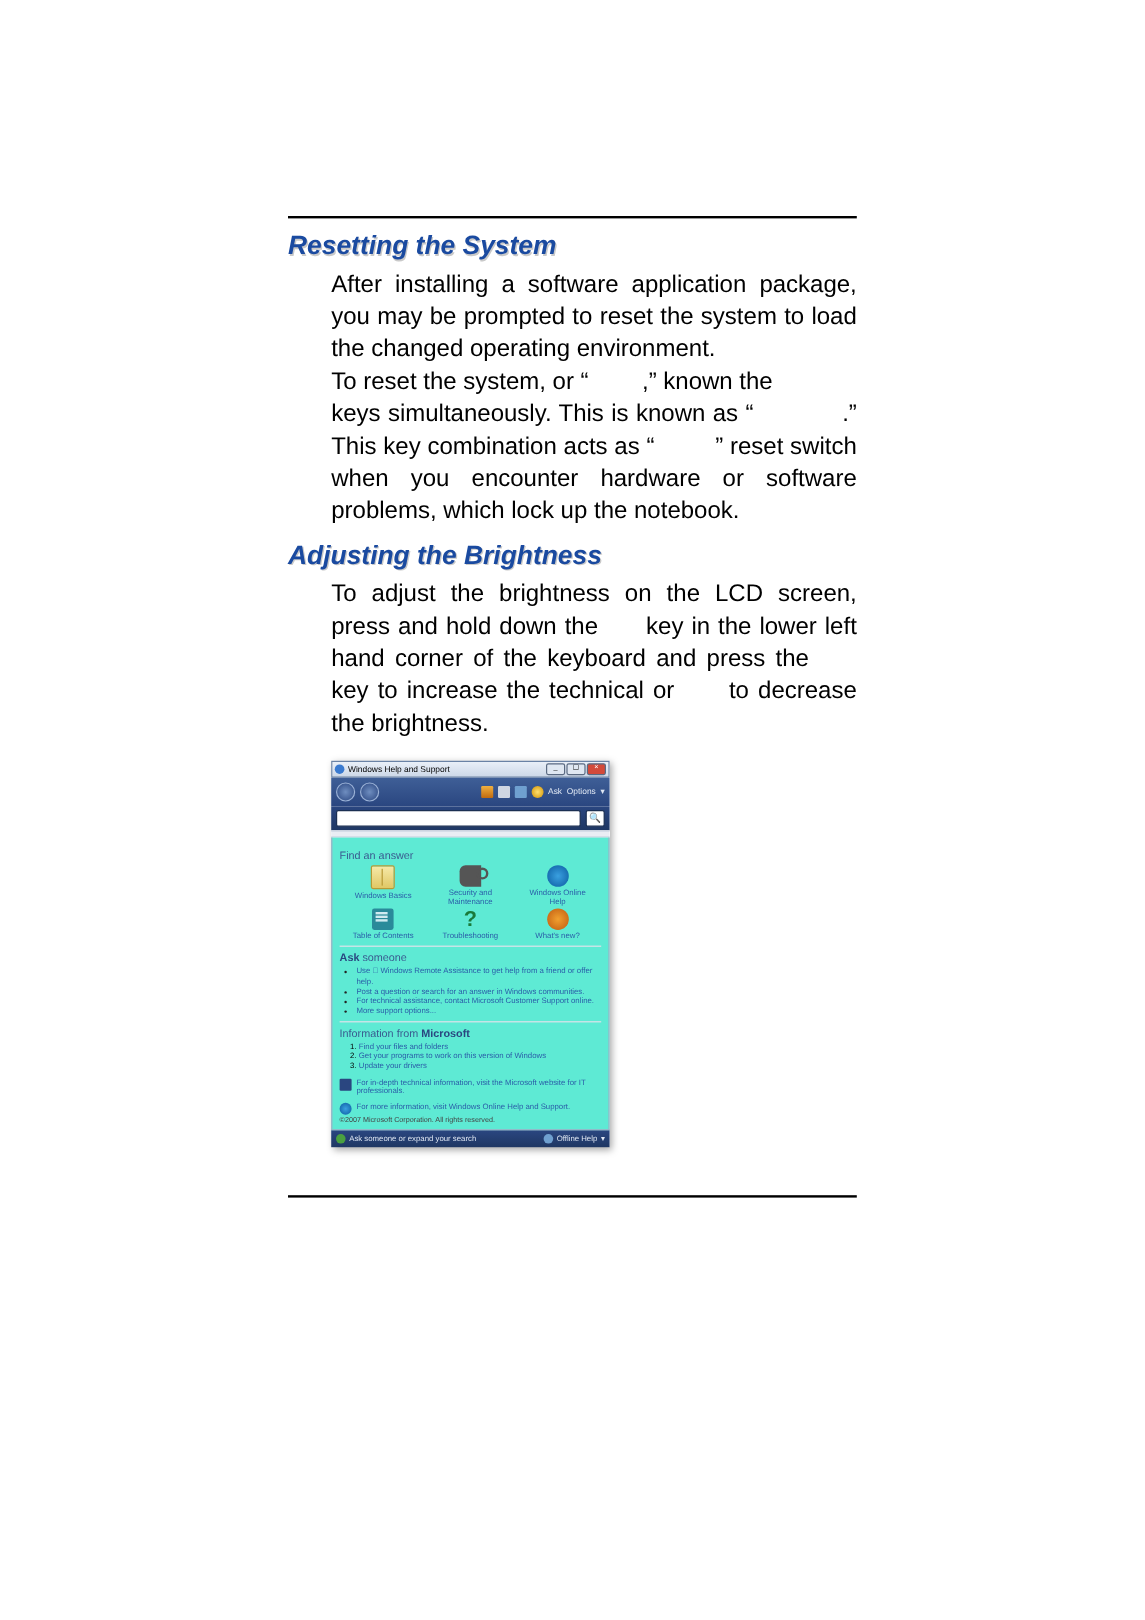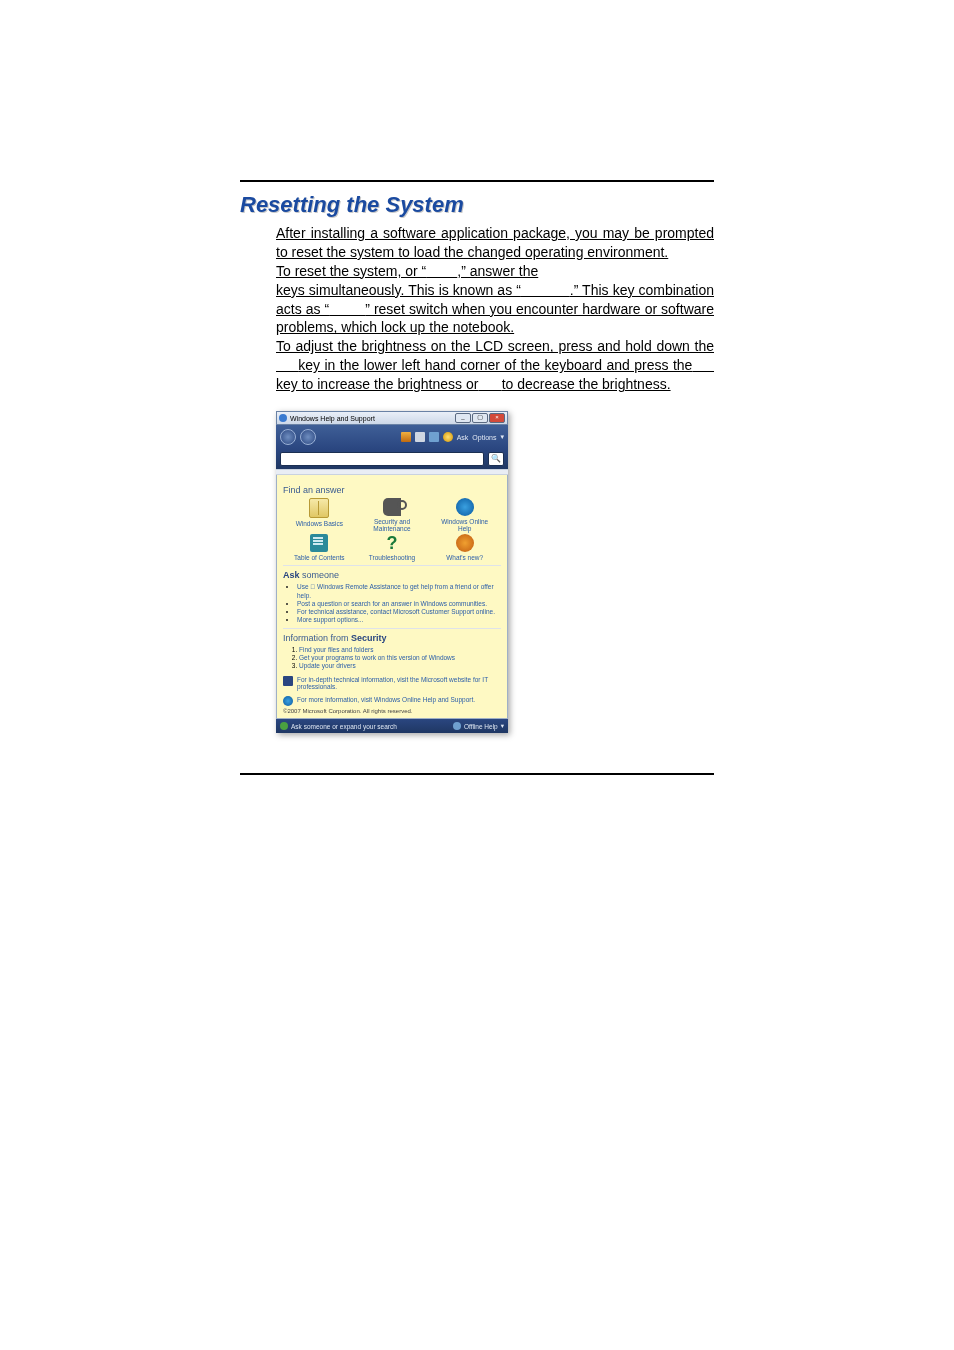--- a/index.html
+++ b/index.html
@@ -32,24 +32,23 @@
     font-family: Arial, Helvetica, sans-serif;
     font-size: 22px;
     font-weight: bold;
     font-style: italic;
     color: #1a4aa0;
     margin: 10px 0 6px 0;
     text-shadow: 1px 1px 0 #c9c9c9;
   }
   .body-block {
     padding-left: 36px;
-    font-size: 14px;
+    font-size: 20px;
     line-height: 1.35;
     text-align: justify;
-    text-decoration: underline;
   }
   .help-row {
     display: flex;
     gap: 14px;
     padding-left: 36px;
     align-items: flex-start;
     margin-top: 8px;
   }
   .help-text-col {
     width: 190px;
@@ -141,21 +140,21 @@
     width: 14px; height: 12px;
     background: #fff;
     border: 1px solid #1b2f52;
     border-radius: 2px;
     color: #3a5b90;
     font-size: 8px;
     line-height: 11px;
     text-align: center;
   }
   .shot-content {
-    background: #fef9c3;
+    background: #5eead4;
     border: 1px solid #9fb0c6;
     border-top: none;
     padding: 6px 6px 4px 6px;
   }
   .sec-head {
     color: #3a5b90;
     font-size: 9px;
     margin: 4px 0 3px 0;
   }
   .sec-head b { color: #2a4680; }
@@ -209,34 +208,35 @@
 <body>
 
 <div class="page">
   <hr class="hr-top">
 
   <h2 class="section-title">Resetting the System</h2>
   <div class="body-block">
     <span>After installing a software application package, you may be prompted to reset the system to load the changed operating environment.</span><br>
     <span>To reset the system, or “</span>
     &nbsp;&nbsp;&nbsp;&nbsp;&nbsp;&nbsp;
-    <span>,” answer the</span><br>
+    <span>,” known the</span><br>
     <span>keys simultaneously. This is known as “</span>
     &nbsp;&nbsp;&nbsp;&nbsp;&nbsp;&nbsp;&nbsp;&nbsp;&nbsp;&nbsp;
     <span>.” This key combination acts as “</span>
     &nbsp;&nbsp;&nbsp;&nbsp;&nbsp;&nbsp;&nbsp;
     <span>” reset switch when you encounter hardware or software problems, which lock up the notebook.</span><br>
   </div>
 
+  <h2 class="section-title">Adjusting the Brightness</h2>
   <div class="body-block">
     <span>To adjust the brightness on the LCD screen, press and hold down the</span>
     &nbsp;&nbsp;&nbsp;&nbsp;
     <span>key in the lower left hand corner of the keyboard and press the</span>
     &nbsp;&nbsp;&nbsp;&nbsp;
-    <span>key to increase the brightness or</span>
+    <span>key to increase the technical or</span>
     &nbsp;&nbsp;&nbsp;&nbsp;
     <span>to decrease the brightness.</span>
   </div>
 
 
   <hr class="hr-thin" style="border-top:1px solid #000;margin:8px 0 6px 36px;width:200px;opacity:0;">
 
   <div class="help-row">
 
     <div class="shot">
@@ -311,21 +311,21 @@
         </div>
         <ul class="bullets">
           <li><span>Use  Windows Remote Assistance to get help from a friend or offer help.</span></li>
           <li><span>Post a question or search for an answer in Windows communities.</span></li>
           <li><span>For technical assistance, contact Microsoft Customer Support online.</span></li>
           <li><span>More support options...</span></li>
         </ul>
 
         <hr class="hr-thin">
         <div class="sec-head">
-          <span>Information from </span><b>Security</b>
+          <span>Information from </span><b>Microsoft</b>
         </div>
         <ol class="numlist">
           <li><span>Find your files and folders</span></li>
           <li><span>Get your programs to work on this version of Windows</span></li>
           <li><span>Update your drivers</span></li>
         </ol>
 
         <div class="footer-note">
           <div class="ic-sm ic-tablet"></div>
           <div><span class="link">For in-depth technical information, visit the Microsoft website for IT professionals.</span></div>

